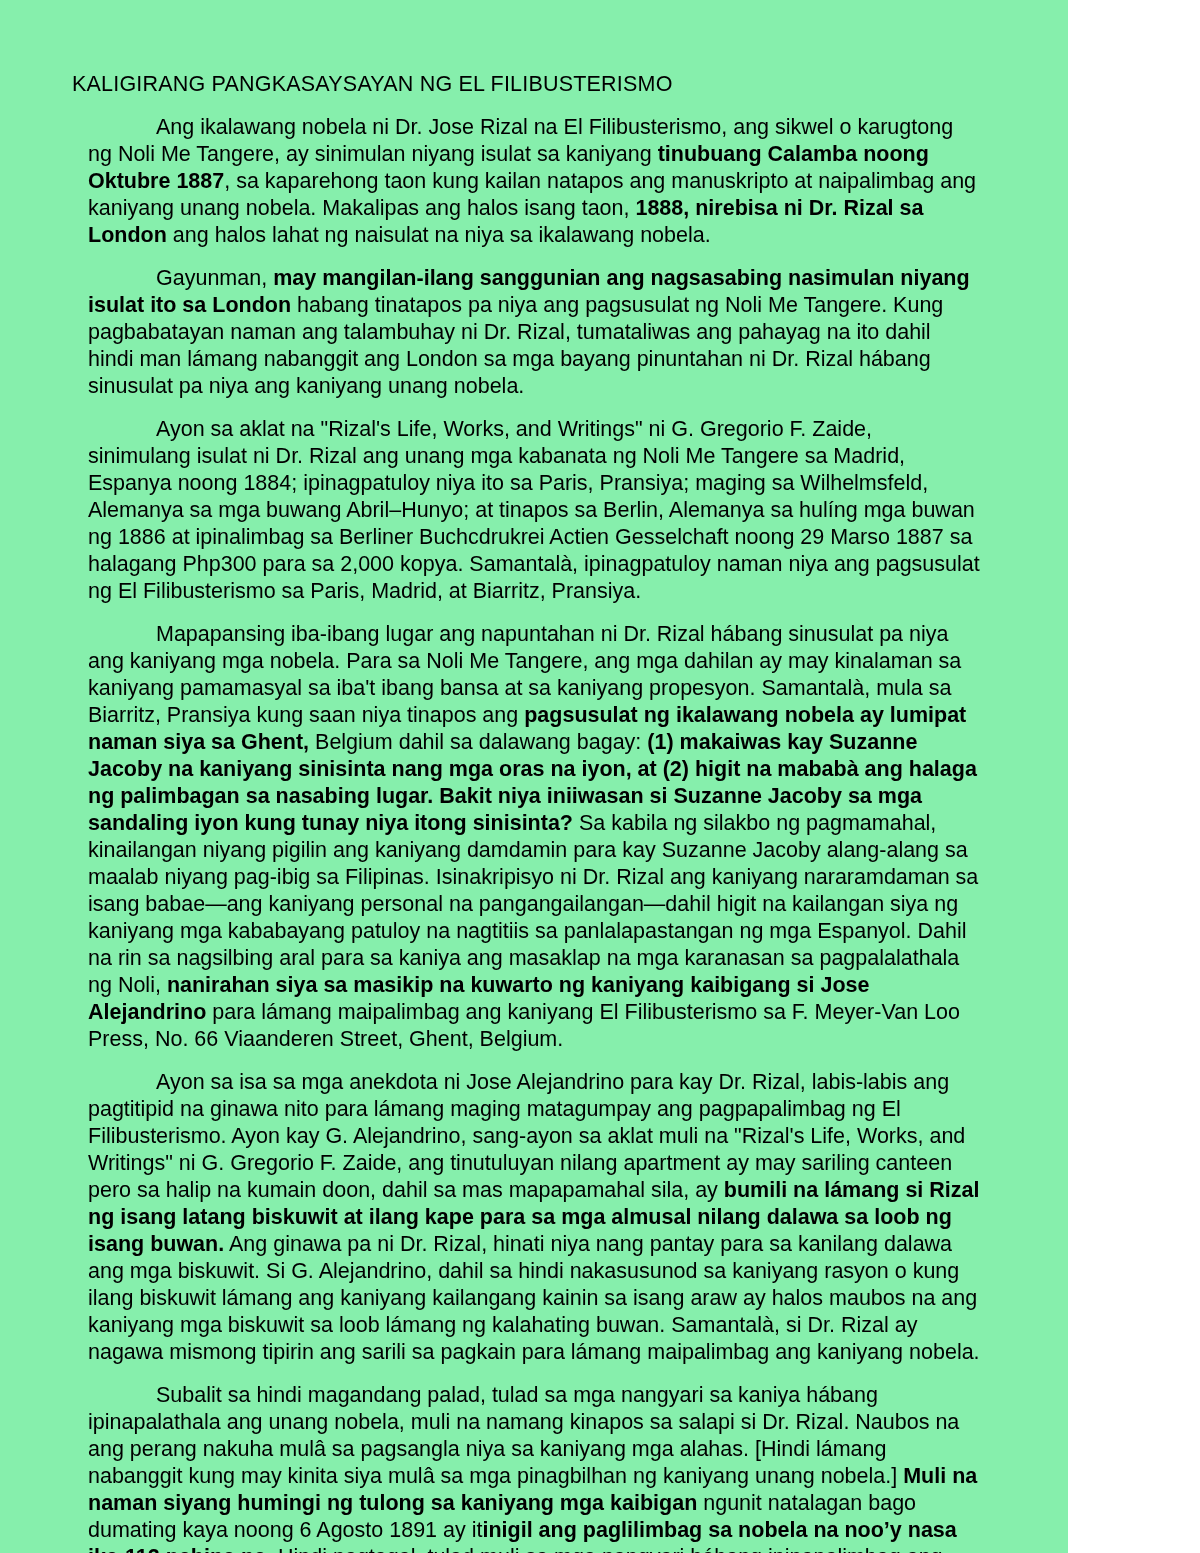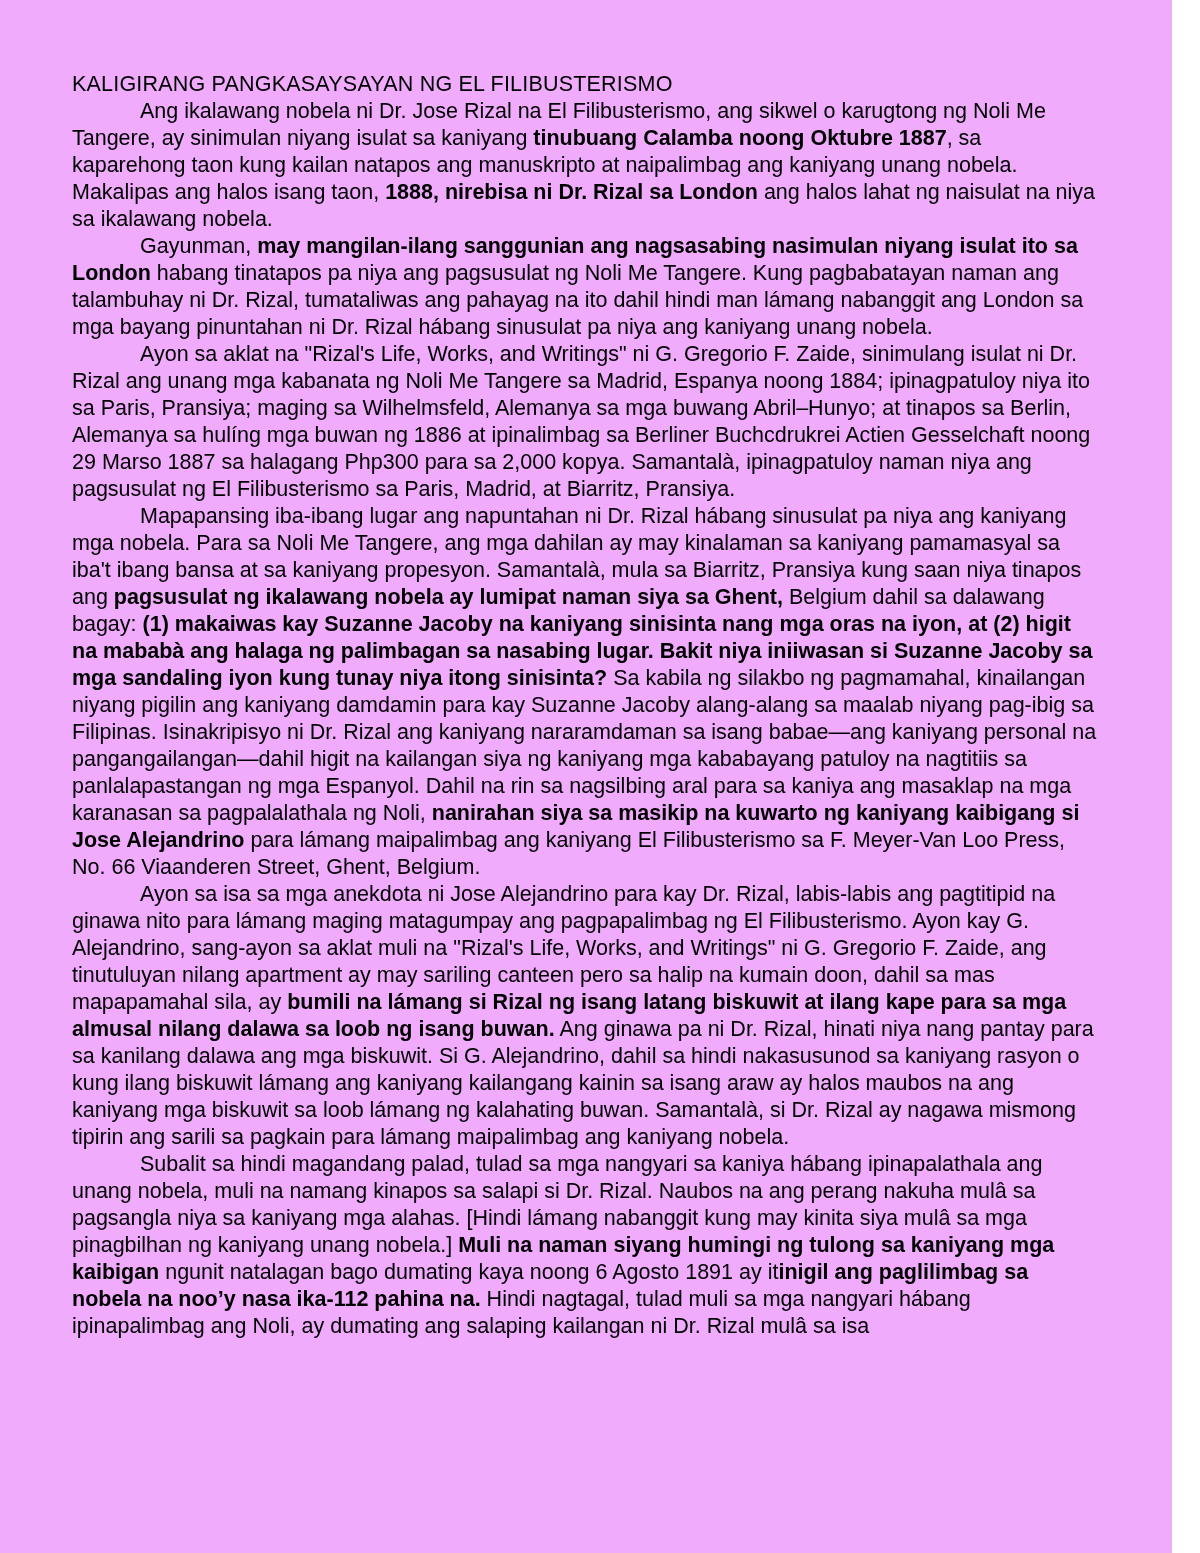--- a/index.html
+++ b/index.html
@@ -2,40 +2,40 @@
 <html><head>
 <meta charset="utf-8">
 <style>
   html, body {
     margin: 0;
     padding: 0;
     background: #ffffff;
   }
   .page {
     position: relative;
-    width: 1172px;
+    width: 1068px;
     height: 1553px;
-    background: #f0abfc;
+    background: #86efac;
     color: #000000;
     font-family: "Liberation Sans", sans-serif;
     font-size: 21.5px;
     line-height: 27px;
     box-sizing: border-box;
     padding: 71px 72px 0 72px;
     overflow: hidden;
   }
   .doc-title {
     margin: 0;
     font-size: 21.5px;
     font-weight: normal;
     line-height: 27px;
     letter-spacing: 0.2px;
   }
   .doc-body p {
-    margin: 0;
+    margin: 16px;
     text-indent: 68px;
     text-align: left;
   }
   .doc-body b {
     font-weight: bold;
   }
 </style>
 </head>
 <body>
 

